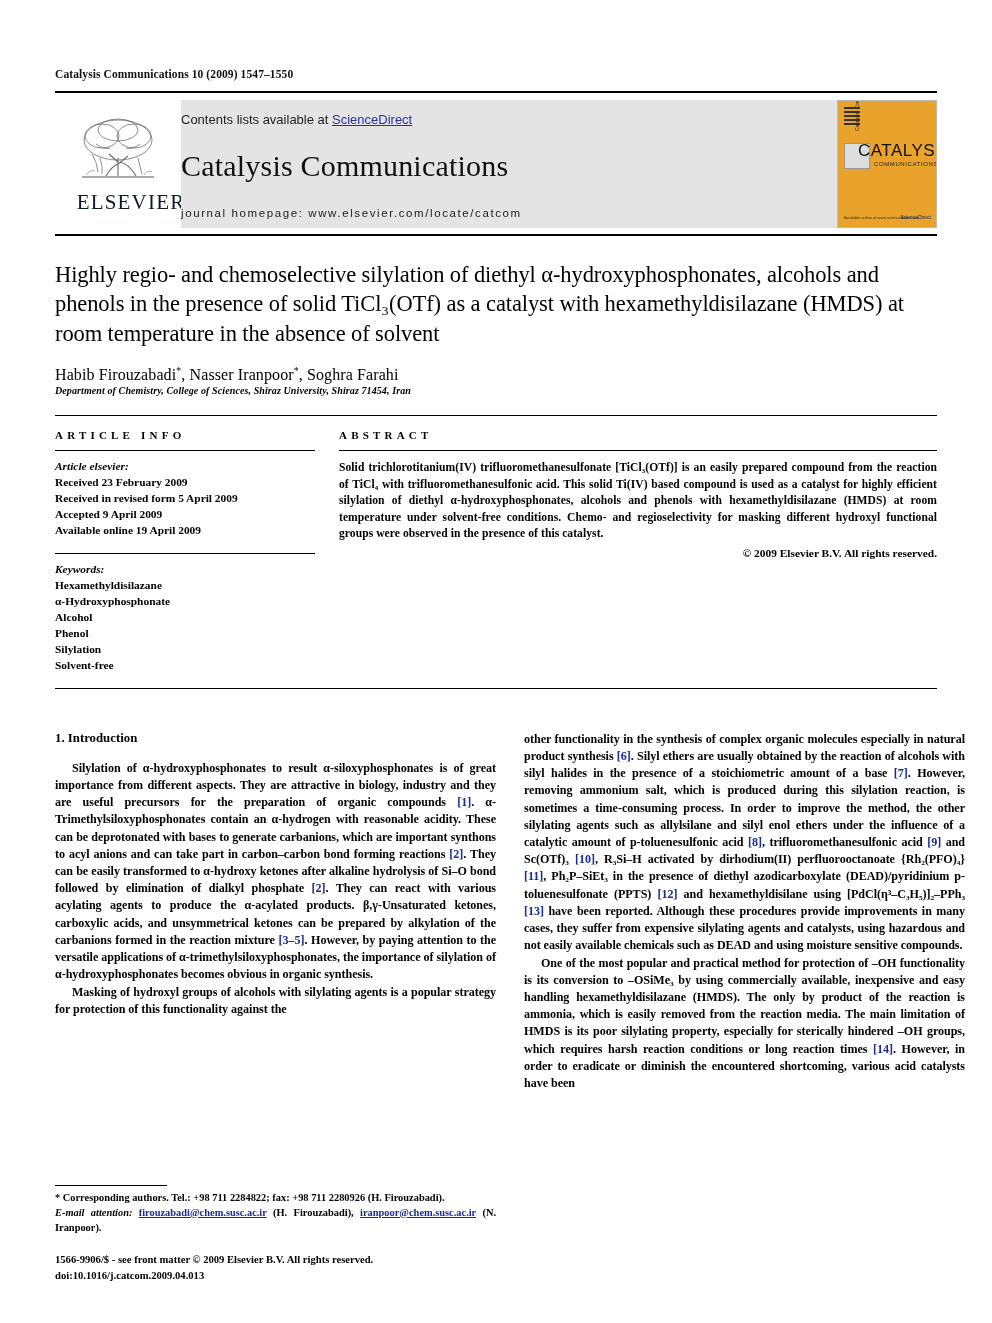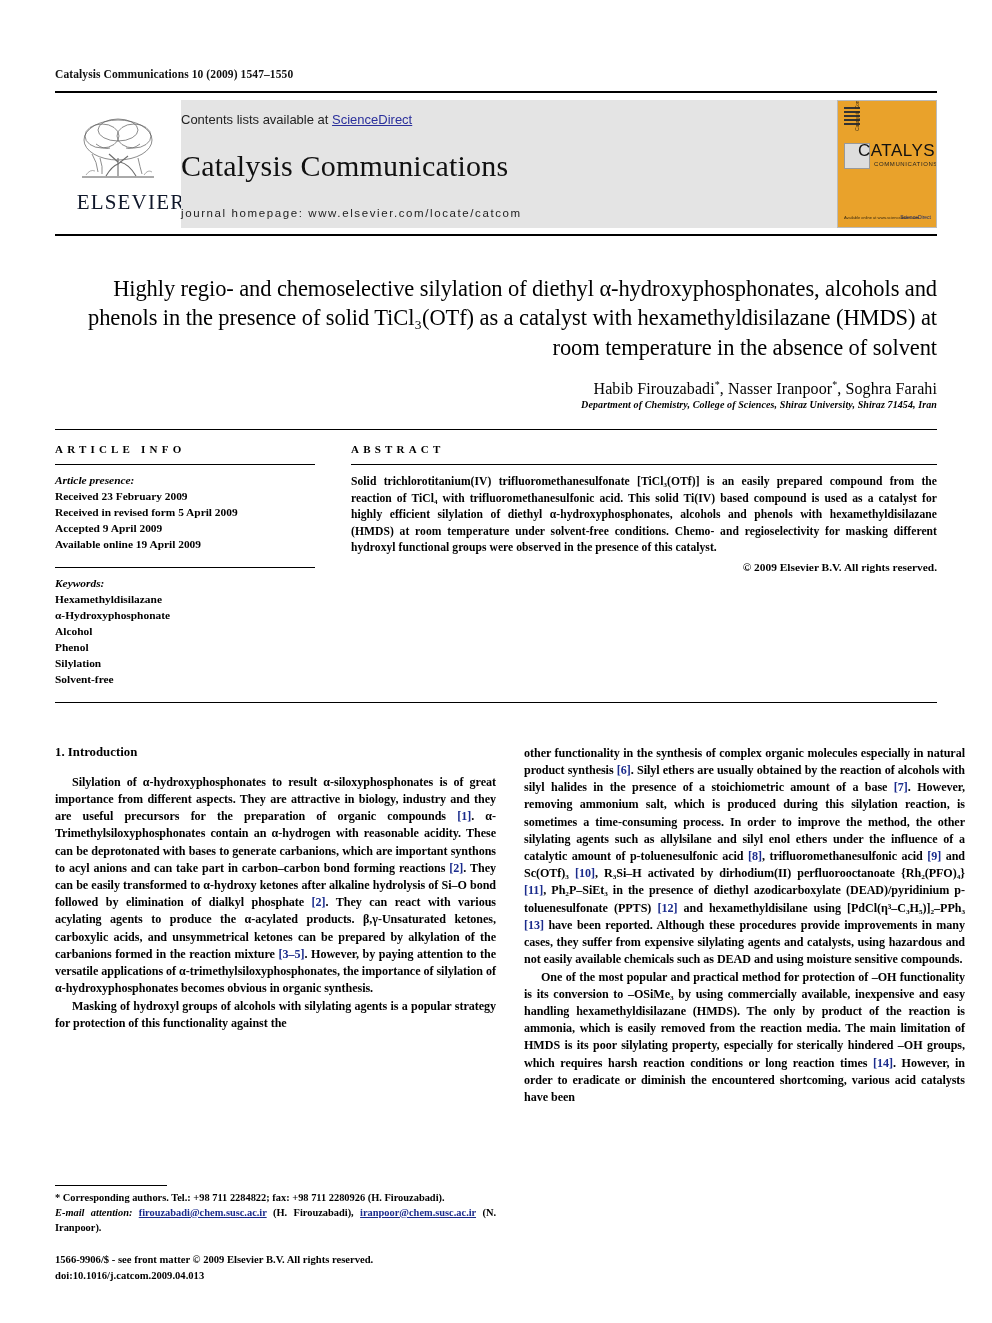--- a/index.html
+++ b/index.html
@@ -127,21 +127,21 @@
   }
   .cover-bottom-right {
     position:absolute; right: 5px; bottom: 7px;
     font-size: 5px; color:#1a2a6b; font-family:"Liberation Sans", sans-serif;
     text-align:right; line-height:1.3;
   }
 
   .rule-under-masthead { border-top: 2.2px solid #000; margin-top: 6px; }
 
   
-  .title-block { padding-top: 38px; text-align: right; }
+  .title-block { padding-top: 24px; }
   .article-title {
     font-family: "Liberation Serif", serif;
     font-size: 22.5px;
     font-weight: 400;
     line-height: 1.30;
     color: #000;
     margin: 0;
     letter-spacing: -0.1px;
   }
   .authors {
@@ -159,21 +159,21 @@
     font-size: 10px;
     margin-top: 1px;
     letter-spacing: 0.1px;
   }
 
   .rule-under-title { border-top: 1.4px solid #000; margin-top: 19px; }
 
   
   .info-abstract {
     display: flex;
-    gap: 36px;
+    gap: 24px;
     padding-top: 13px;
   }
   .col-info { width: 260px; flex: 0 0 260px; }
   .col-abstract { flex: 1 1 auto; }
   .sec-head {
     font-family: "Liberation Serif", serif;
     font-weight: bold;
     font-size: 11px;
     letter-spacing: 4.2px;
   }
@@ -311,21 +311,21 @@
   </div>
 
   <div class="rule-under-title"></div>
 
   <div class="info-abstract">
 
     <div class="col-info">
       <div class="sec-head">ARTICLE INFO</div>
       <div class="thin-rule"></div>
       <div class="info-group">
-        <div class="lbl">Article presence:</div>
+        <div class="lbl">Article elsevier:</div>
         <div>Received 23 February 2009</div>
         <div>Received in revised form 5 April 2009</div>
         <div>Accepted 9 April 2009</div>
         <div>Available online 19 April 2009</div>
       </div>
       <div class="kw-rule"></div>
       <div class="info-group">
         <div class="lbl">Keywords:</div>
         <div>Hexamethyldisilazane</div>
         <div>α-Hydroxyphosphonate</div>

